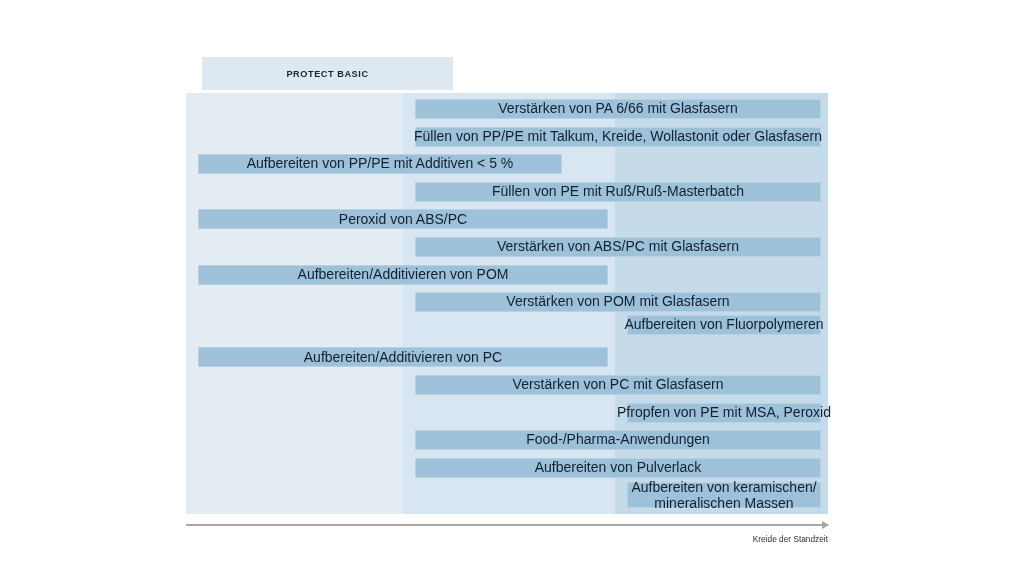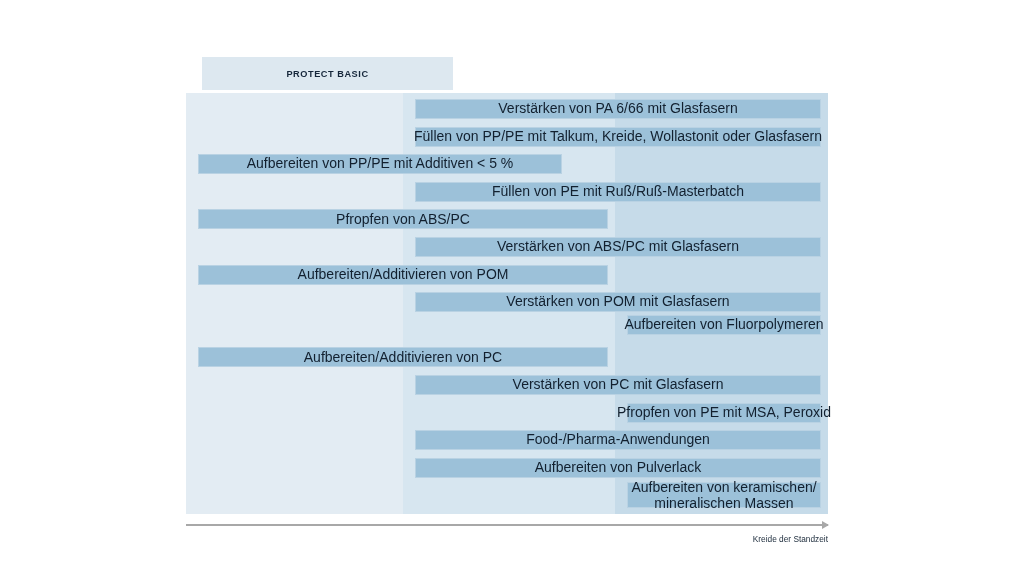--- a/index.html
+++ b/index.html
@@ -123,21 +123,21 @@
   <div class="plot">
     <div class="colband basic"></div>
     <div class="colband plus"></div>
     <div class="colband extreme"></div>
 
     <div id="bars-layer">
         <div class="bar" style="left: 229px; width: 406px; top: 6px;">Verstärken von PA 6/66 mit Glasfasern</div>
         <div class="bar" style="left: 229px; width: 406px; top: 33.6px;">Füllen von PP/PE mit Talkum, Kreide, Wollastonit oder Glasfasern</div>
         <div class="bar" style="left: 12px; width: 364px; top: 61.2px;">Aufbereiten von PP/PE mit Additiven &lt; 5 %</div>
         <div class="bar" style="left: 229px; width: 406px; top: 88.8px;">Füllen von PE mit Ruß/Ruß-Masterbatch</div>
-        <div class="bar" style="left: 12px; width: 410px; top: 116.4px;">Pfropfen von ABS/PC</div>
+        <div class="bar" style="left: 12px; width: 410px; top: 116.4px;">Peroxid von ABS/PC</div>
         <div class="bar" style="left: 229px; width: 406px; top: 144px;">Verstärken von ABS/PC mit Glasfasern</div>
         <div class="bar" style="left: 12px; width: 410px; top: 171.6px;">Aufbereiten/Additivieren von POM</div>
         <div class="bar" style="left: 229px; width: 406px; top: 199.2px;">Verstärken von POM mit Glasfasern</div>
         <div class="bar" style="left: 441px; width: 194px; top: 222px;">Aufbereiten von Fluorpolymeren</div>
         <div class="bar" style="left: 12px; width: 410px; top: 254.4px;">Aufbereiten/Additivieren von PC</div>
         <div class="bar" style="left: 229px; width: 406px; top: 282px;">Verstärken von PC mit Glasfasern</div>
         <div class="bar" style="left: 441px; width: 194px; top: 309.6px;">Pfropfen von PE mit MSA, Peroxid</div>
         <div class="bar" style="left: 229px; width: 406px; top: 337.2px;">Food-/Pharma-Anwendungen</div>
         <div class="bar" style="left: 229px; width: 406px; top: 364.8px;">Aufbereiten von Pulverlack</div>
         <div class="bar two-line" style="left: 441px; width: 194px; top: 389.4px;">Aufbereiten von keramischen/<br>mineralischen Massen</div>

